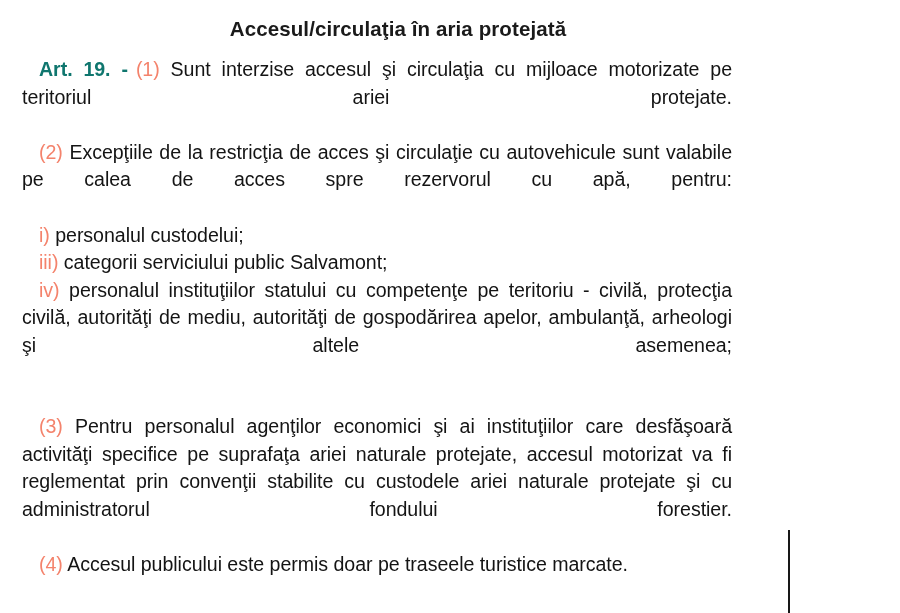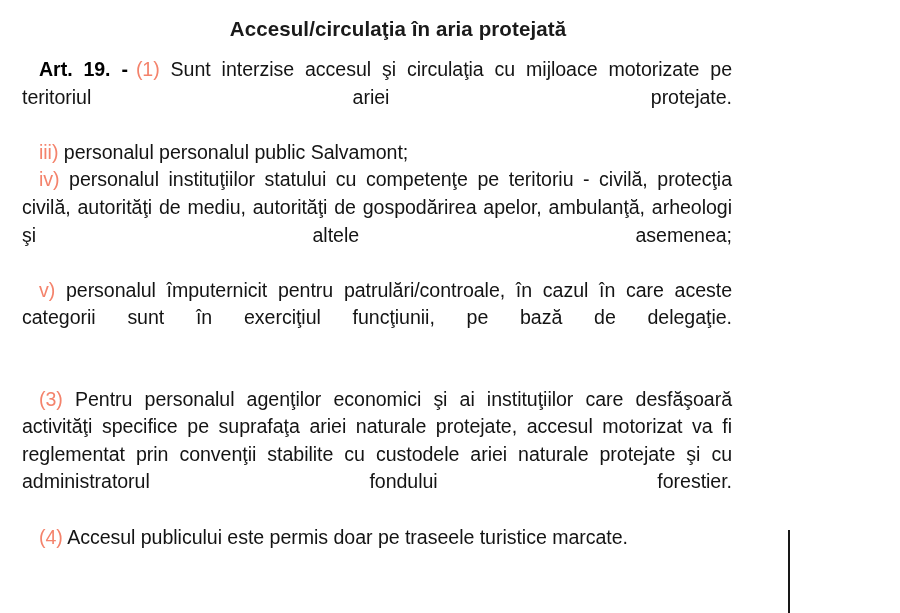--- a/index.html
+++ b/index.html
@@ -72,21 +72,21 @@
 
   p.nojustify {
     text-align: left;
   }
   p.nojustify::after { content: none; display: none; }
 
   .spacer-lg { height: 26px; }
   .spacer-top { height: 14px; }
 
   .mark-green {
-    color: #000000;
+    color: #0f766e;
     font-weight: bold;
   }
   .mark-orange {
     color: #f4836c;
   }
   .gap-sm { display: inline-block; width: 8px; }
 </style>
 </head>
 <body>
 
@@ -98,37 +98,41 @@
 
   <div class="spacer-top"></div>
 
   <div class="body-block">
 
     <p class="para first-indent">
       <span class="mark-green">Art. 19. -</span><span class="gap-sm"></span><span class="mark-orange">(1)</span>
       <span>Sunt interzise accesul şi circulaţia cu mijloace motorizate pe teritoriul ariei protejate.</span>
     </p>
 
+    <p class="para first-indent">
+      <span class="mark-orange">(2)</span>
+      <span>Excepţiile de la restricţia de acces şi circulaţie cu autovehicule sunt valabile pe calea de acces spre rezervorul cu apă, pentru:</span>
+    </p>
 
+    <p class="para nojustify first-indent">
+      <span class="mark-orange">i)</span>
+      <span>personalul custodelui;</span>
+    </p>
 
 
     <p class="para nojustify first-indent">
       <span class="mark-orange">iii)</span>
-      <span>personalul personalul public Salvamont;</span>
+      <span>categorii serviciului public Salvamont;</span>
     </p>
 
     <p class="para first-indent">
       <span class="mark-orange">iv)</span>
       <span>personalul instituţiilor statului cu competenţe pe teritoriu - civilă, protecţia civilă, autorităţi de mediu, autorităţi de gospodărirea apelor, ambulanţă, arheologi şi altele asemenea;</span>
     </p>
 
-    <p class="para first-indent">
-      <span class="mark-orange">v)</span>
-      <span>personalul împuternicit pentru patrulări/controale, în cazul în care aceste categorii sunt în exerciţiul funcţiunii, pe bază de delegaţie.</span>
-    </p>
 
     <div class="spacer-lg"></div>
 
     <p class="para first-indent">
       <span class="mark-orange">(3)</span>
       <span>Pentru personalul agenţilor economici şi ai instituţiilor care desfăşoară activităţi specifice pe suprafaţa ariei naturale protejate, accesul motorizat va fi reglementat prin convenţii stabilite cu custodele ariei naturale protejate şi cu administratorul fondului forestier.</span>
     </p>
 
     <p class="para nojustify first-indent">
       <span class="mark-orange">(4)</span>

